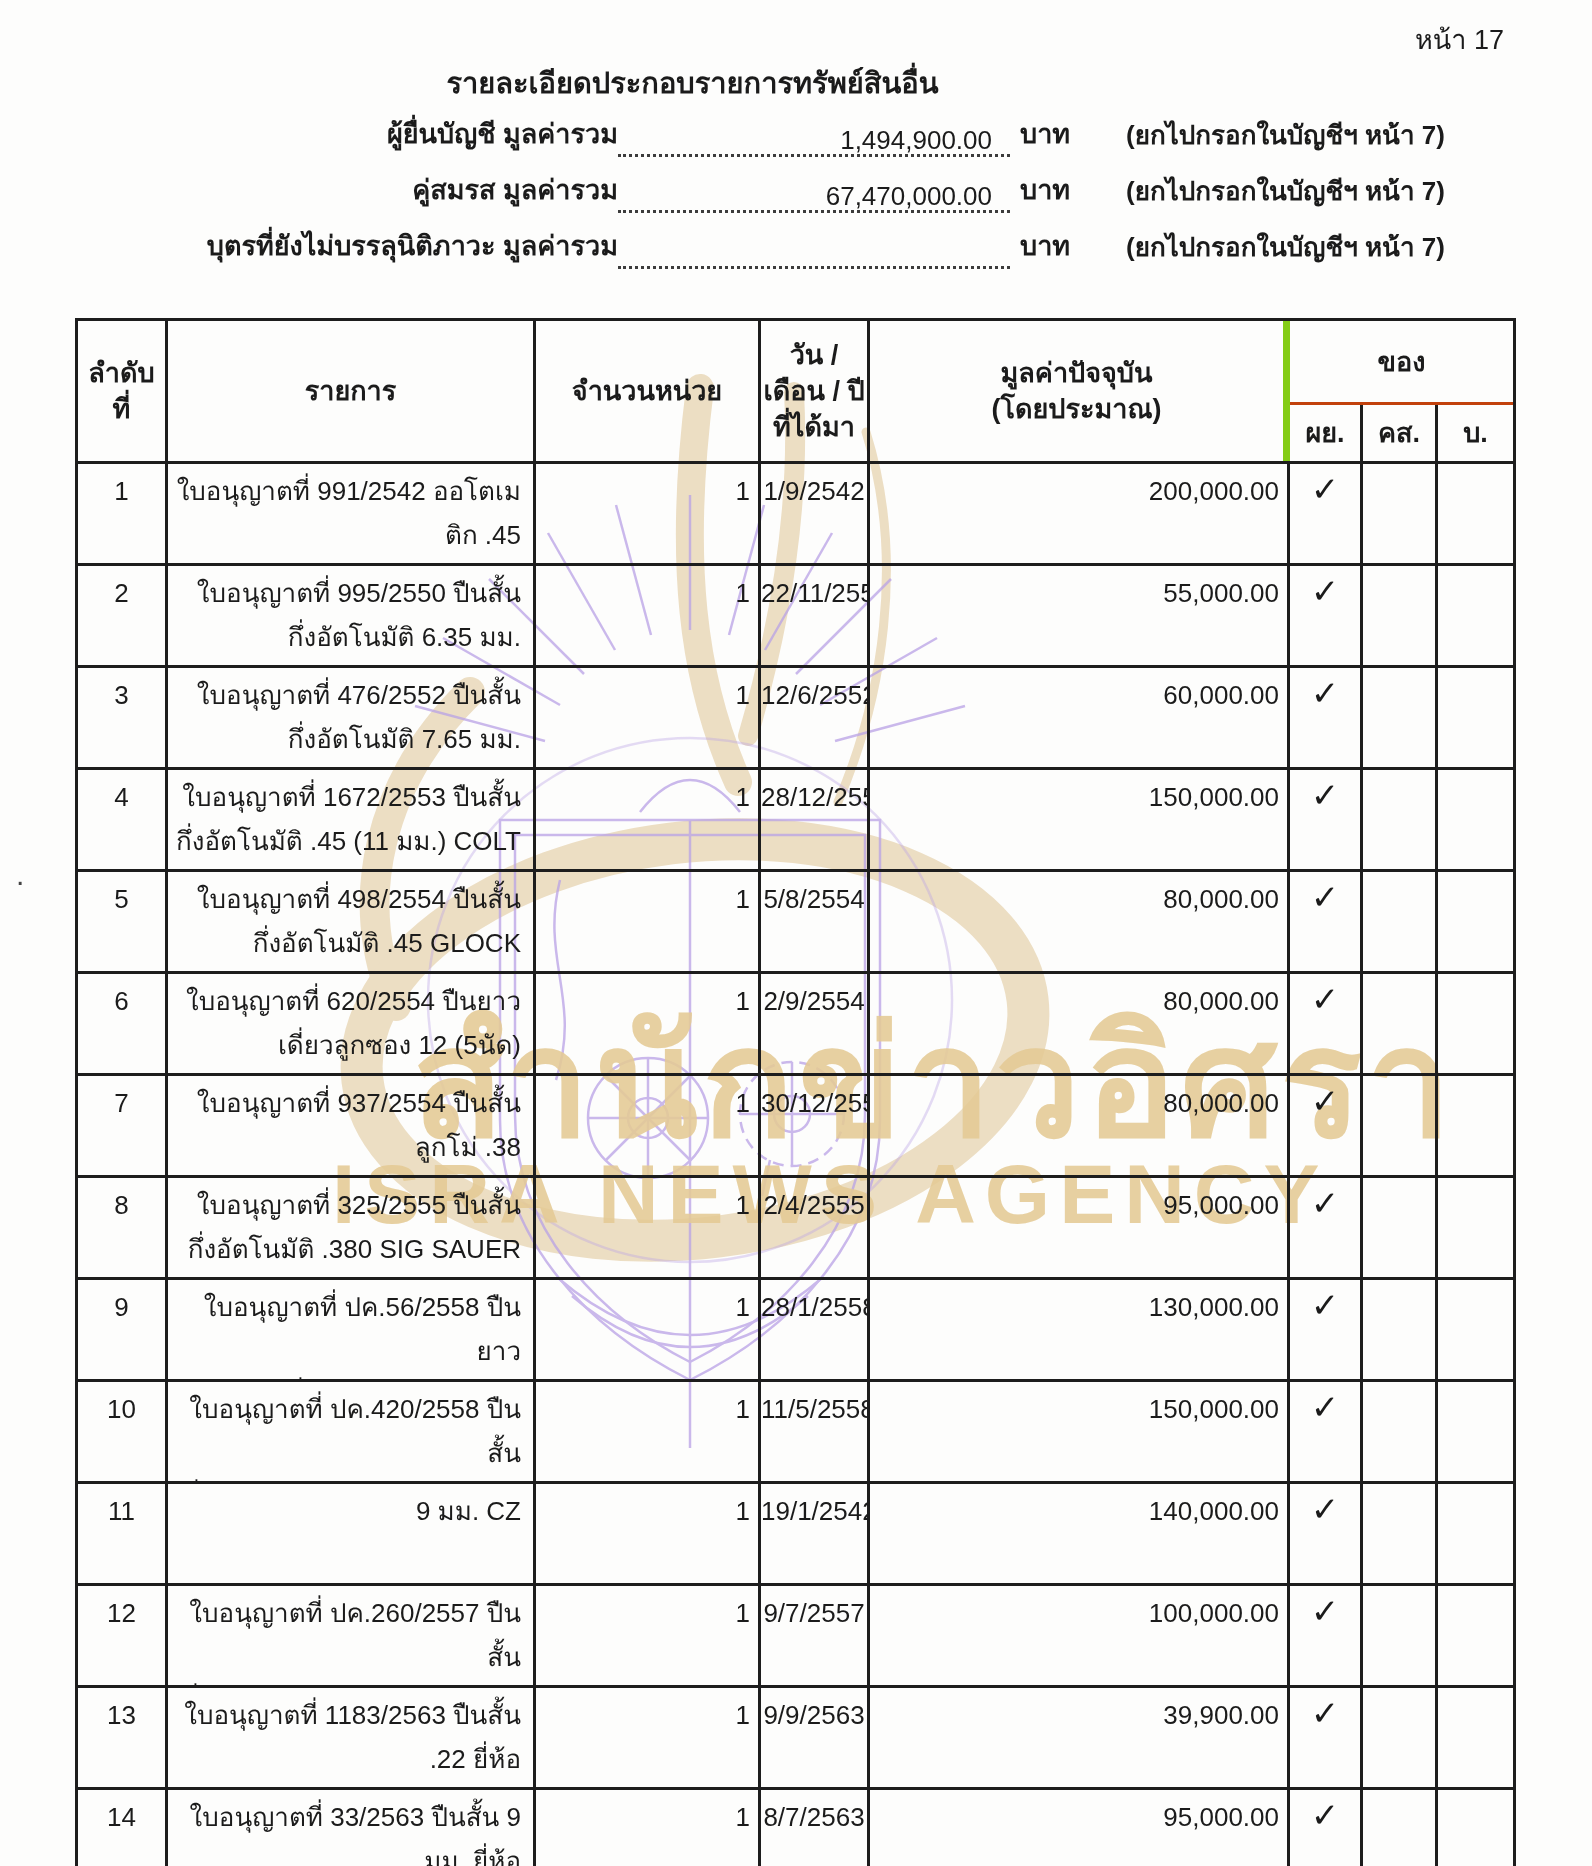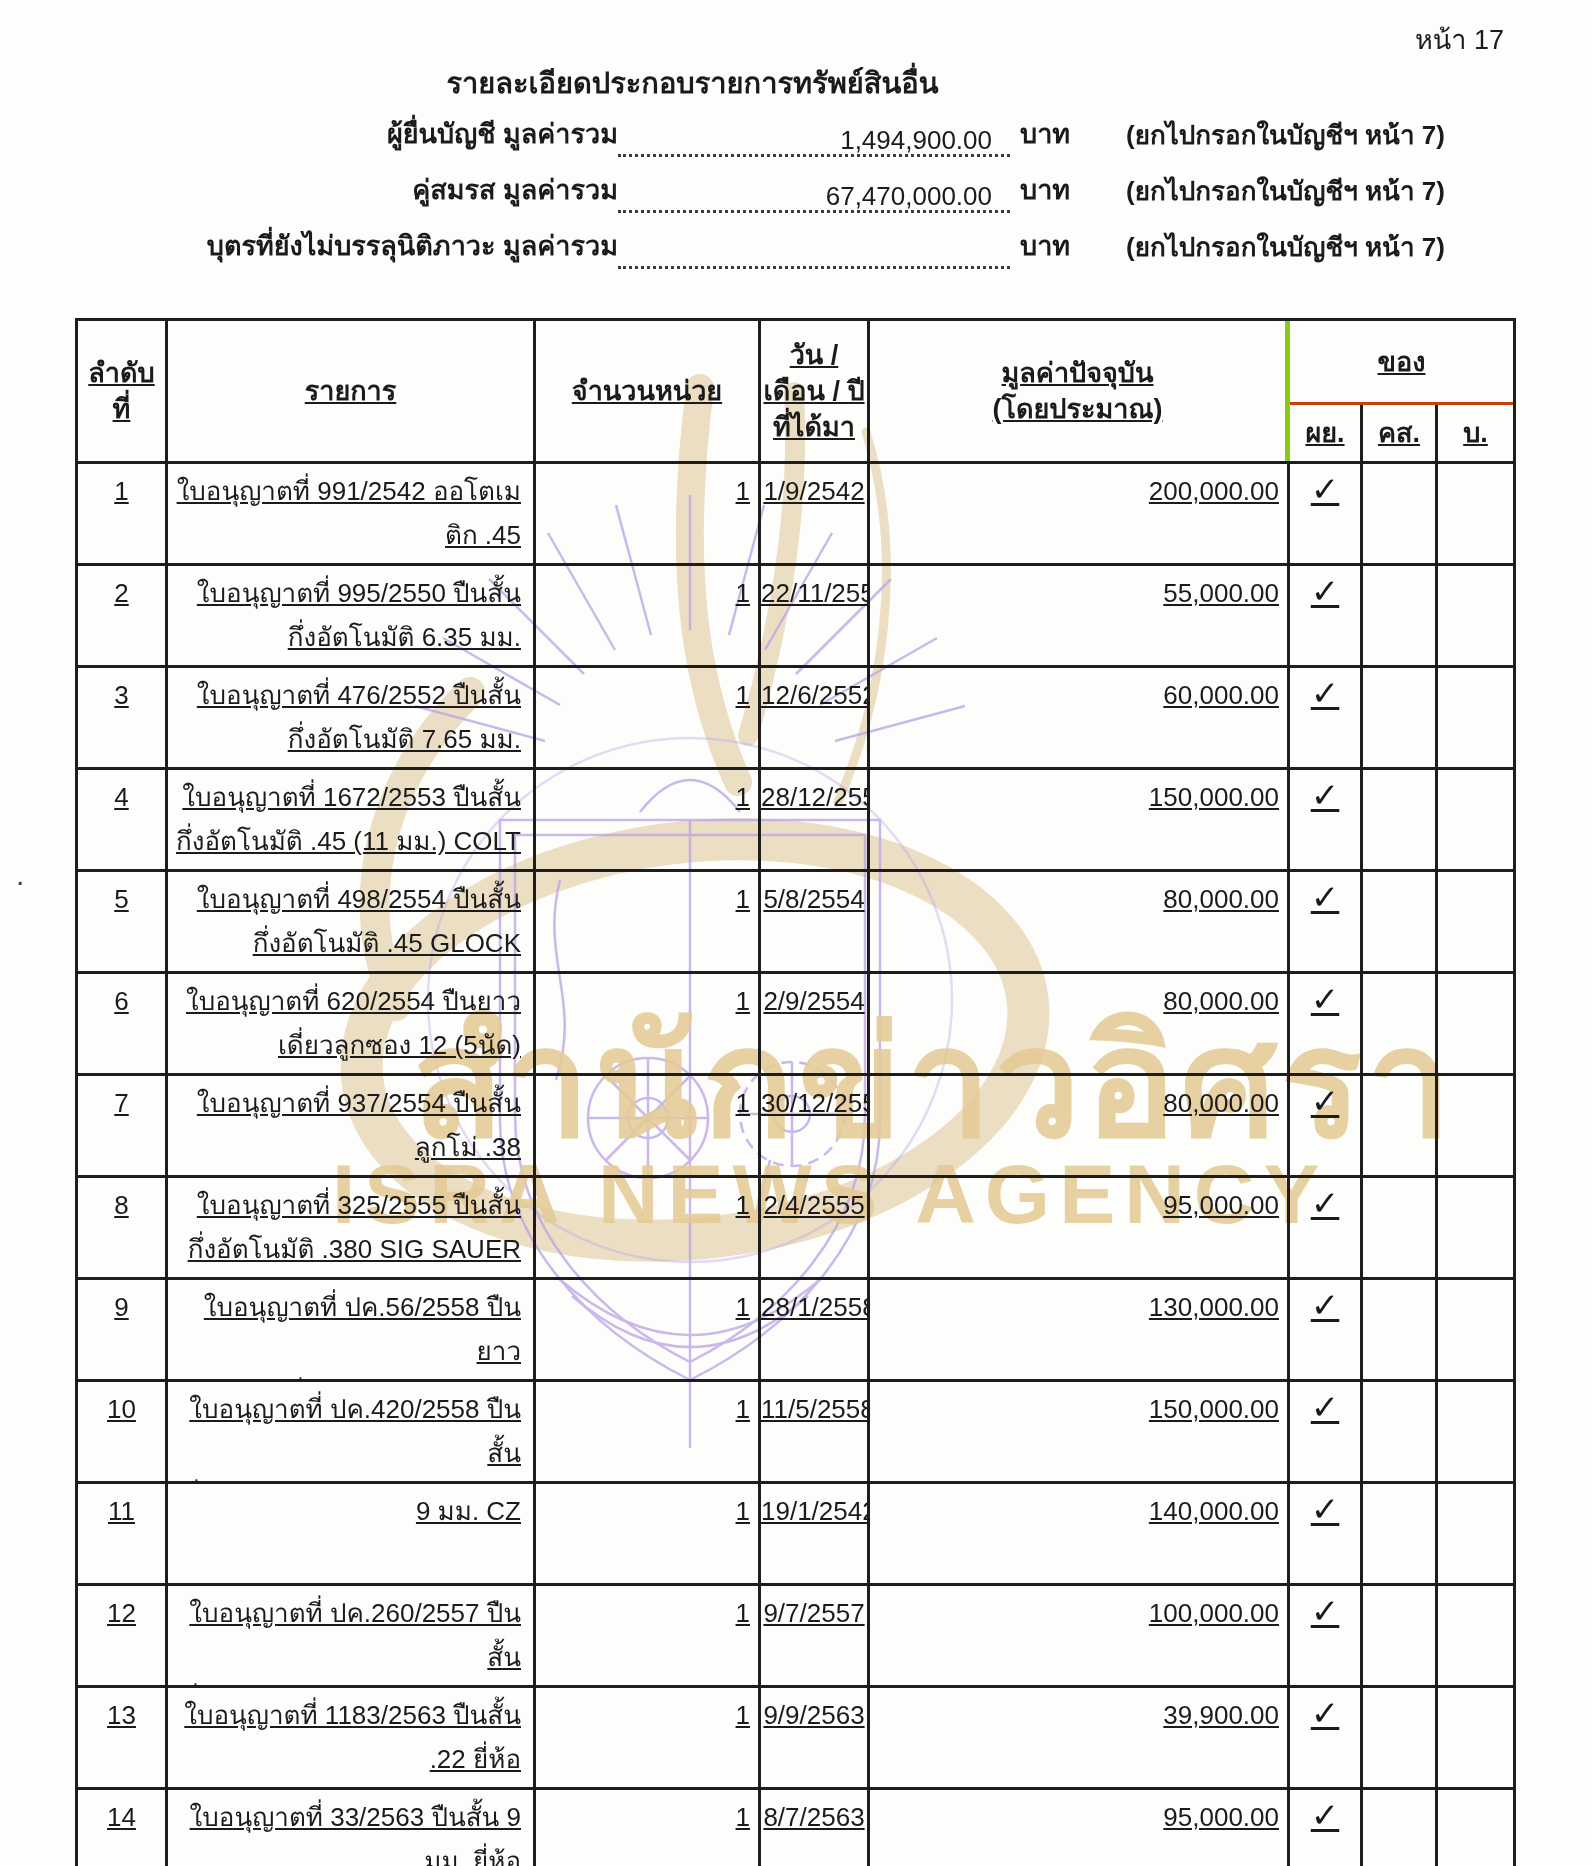--- a/index.html
+++ b/index.html
@@ -38,32 +38,31 @@
   .sum-note{font-weight:bold; margin-left:56px; padding-bottom:2px; font-size:26px;}
   .stray{position:absolute; left:16px; top:858px; font-size:30px; color:#444;}
   
   .asset-table{
     position:absolute; top:318px; left:75px; width:1441px;
     border:3px solid #1d1d1d; box-sizing:border-box; background:transparent;
   }
   .thead, .tr{
     display:grid;
     grid-template-columns:90px 368px 225px 109px 420px 73px 75px 75px;
-    text-decoration:underline;
   }
   .thead{grid-template-rows:84px 56px; border-bottom:3px solid #1d1d1d;}
   .th{
     display:flex; flex-direction:column; justify-content:center; align-items:center;
     font-size:27px; font-weight:600; line-height:36px; text-align:center;
   }
   .h-index{grid-area:1/1/3/2; border-right:3px solid #1d1d1d;}
   .h-item {grid-area:1/2/3/3; border-right:3px solid #1d1d1d;}
   .h-qty  {grid-area:1/3/3/4; border-right:3px solid #1d1d1d;}
   .h-date {grid-area:1/4/3/5; border-right:3px solid #1d1d1d;}
-  .h-value{grid-area:1/5/3/6; border-right:5px solid #84cc16;}
+  .h-value{grid-area:1/5/3/6; border-right:7px solid #84cc16;}
   .h-owner{grid-area:1/6/2/9; border-bottom:3px solid #c2410c;}
   .h-py   {grid-area:2/6/3/7; border-right:3px solid #1d1d1d;}
   .h-ks   {grid-area:2/7/3/8; border-right:3px solid #1d1d1d;}
   .h-b    {grid-area:2/8/3/9;}
   .tr{height:99px; border-bottom:3px solid #1d1d1d;}
   .tr:last-child{border-bottom:none;}
   .td{
     border-right:3px solid #1d1d1d; box-sizing:border-box;
     font-size:26px; line-height:44px; padding-top:5px; overflow:hidden;
   }

